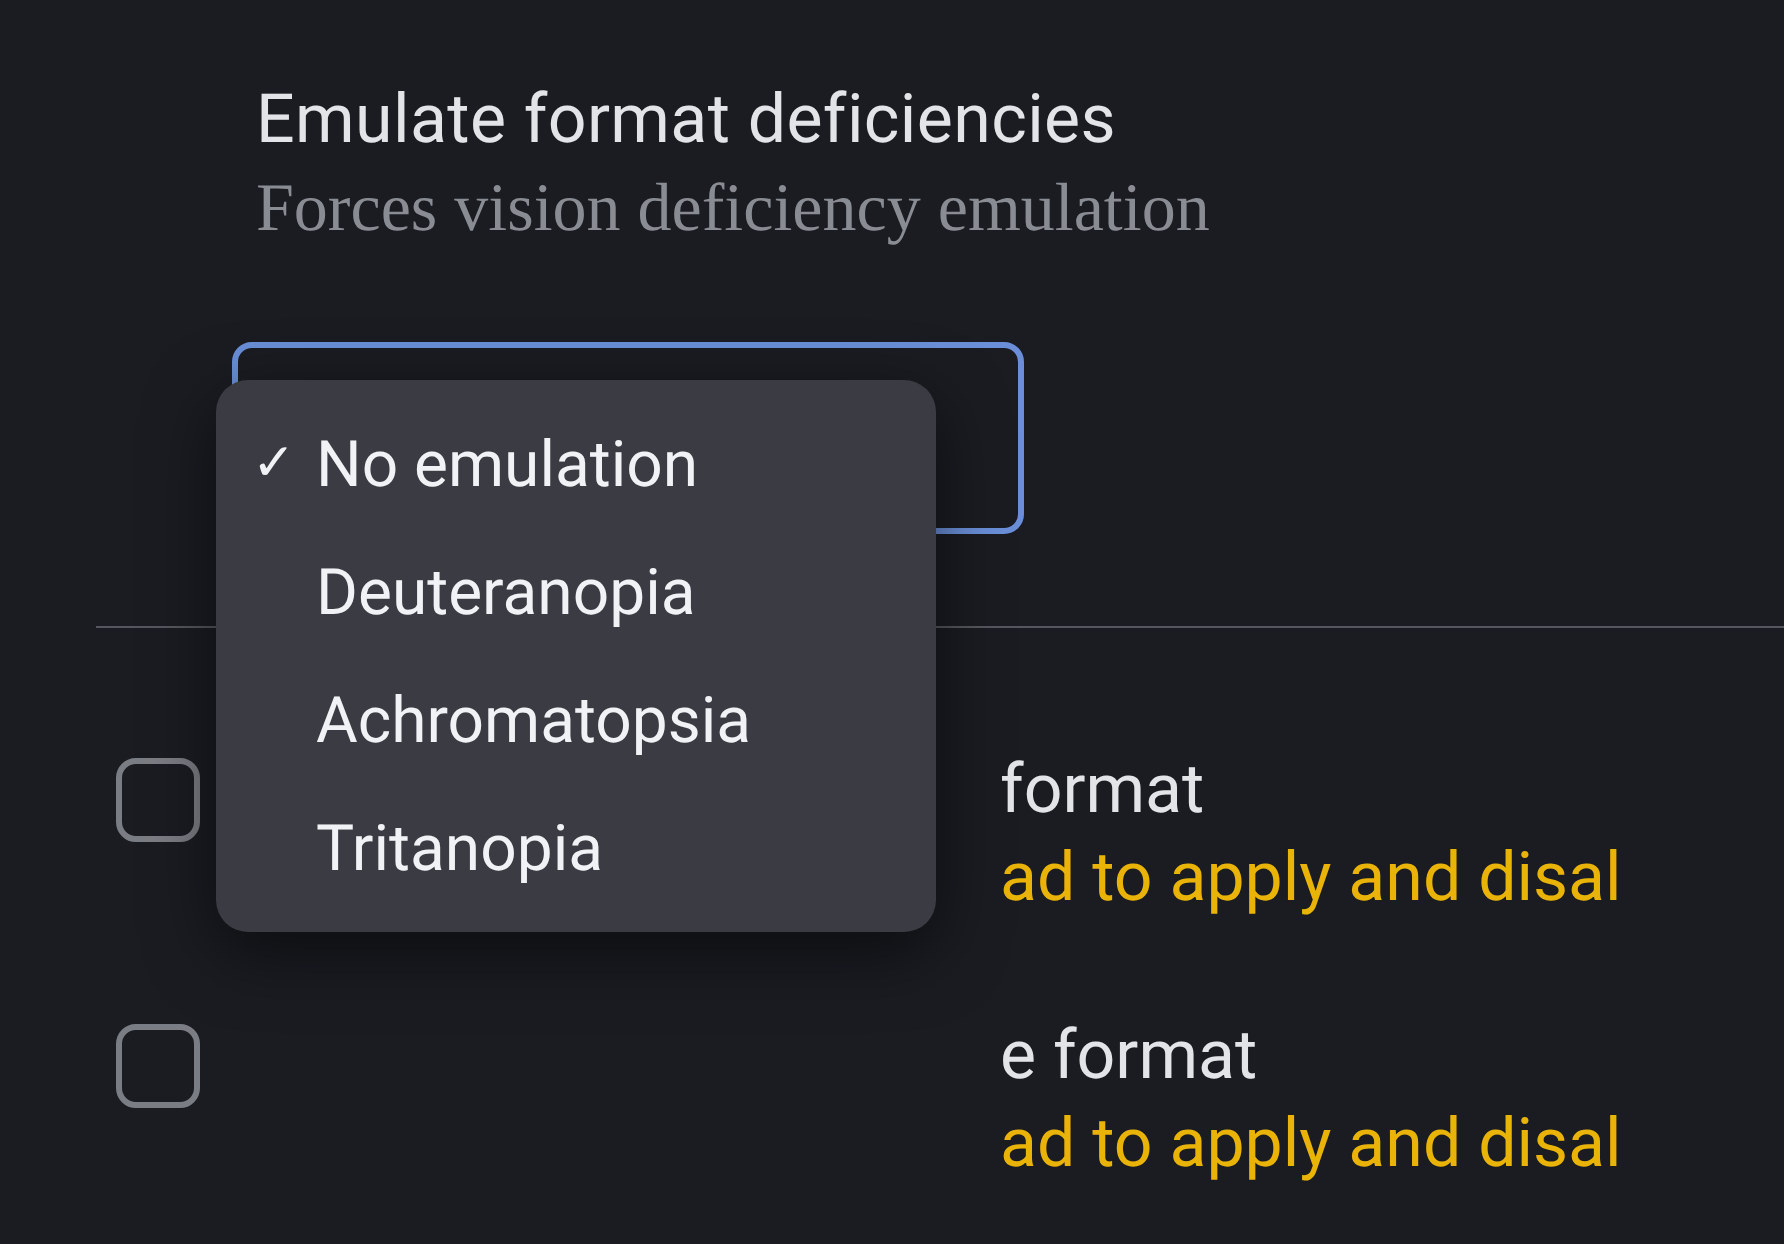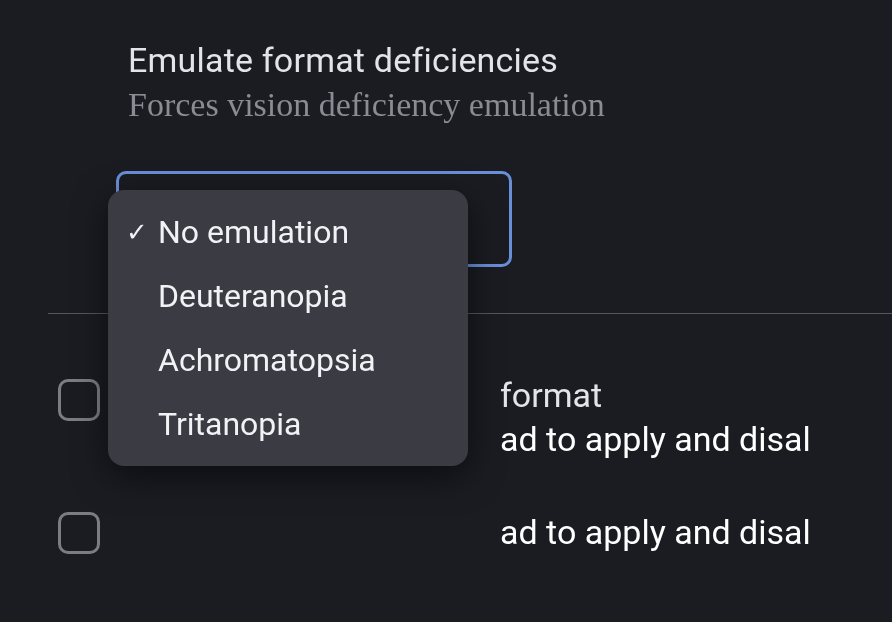--- a/index.html
+++ b/index.html
@@ -81,21 +81,21 @@
       justify-content: center;
     }
     .option-title {
       font-size: 34px;
       color: #e3e4e7;
       font-weight: 400;
       white-space: nowrap;
     }
     .option-sub {
       font-size: 34px;
-      color: #ffffff;
+      color: #eab308;
       font-weight: 400;
       white-space: nowrap;
       margin-top: 4px;
     }
     .dropdown {
       position: absolute;
       left: 108px;
       top: 190px;
       width: 360px;
       background: #3a3b43;
@@ -144,20 +144,21 @@
   <div class="checkbox"></div>
   <div class="option-texts">
     <div class="option-title">format</div>
     <div class="option-sub">ad to apply and disal</div>
   </div>
 </div>
 
 <div class="option-row option-row-2">
   <div class="checkbox"></div>
   <div class="option-texts">
+    <div class="option-title">e format</div>
     <div class="option-sub">ad to apply and disal</div>
   </div>
 </div>
 
 <div class="dropdown">
   <div class="dropdown-item">
     <span class="check-slot">
         <span class="check-icon">✓</span>
       </span>
     <span class="item-label">No emulation</span>

